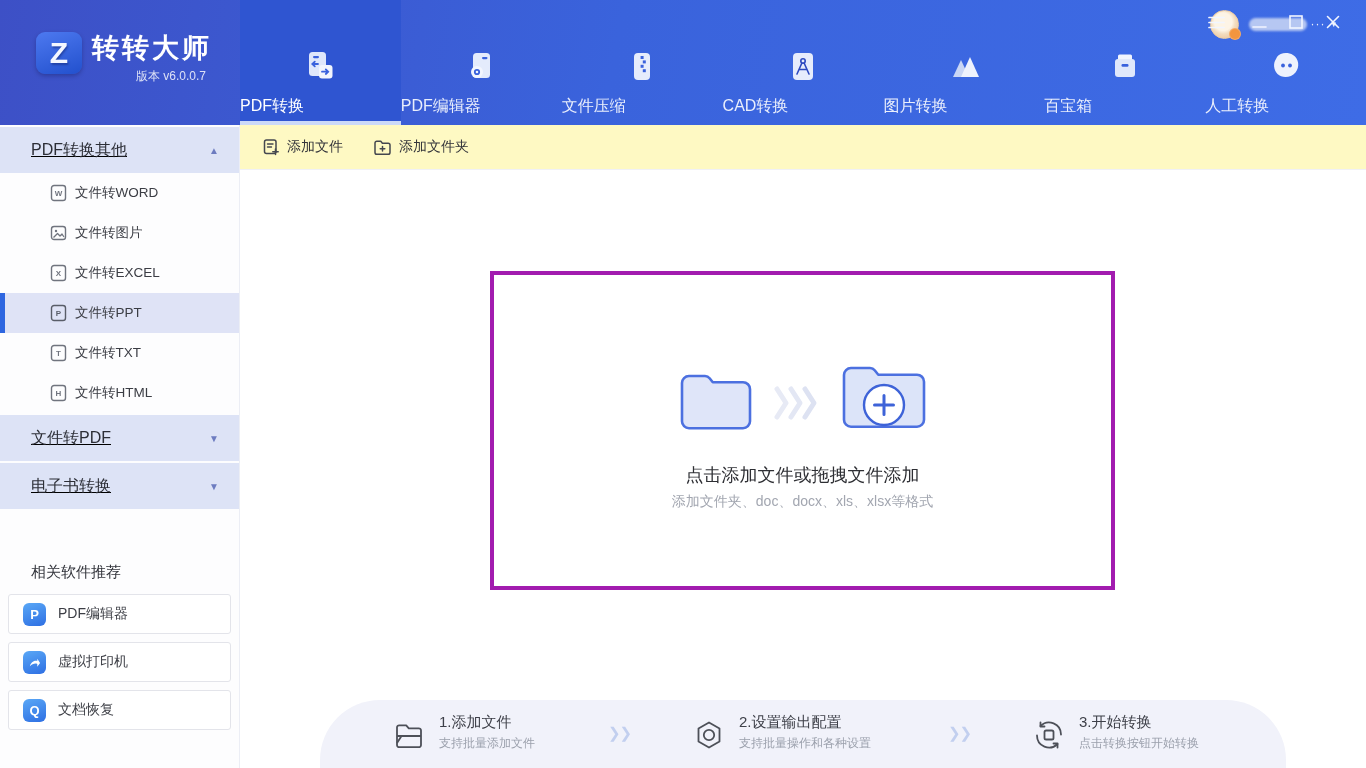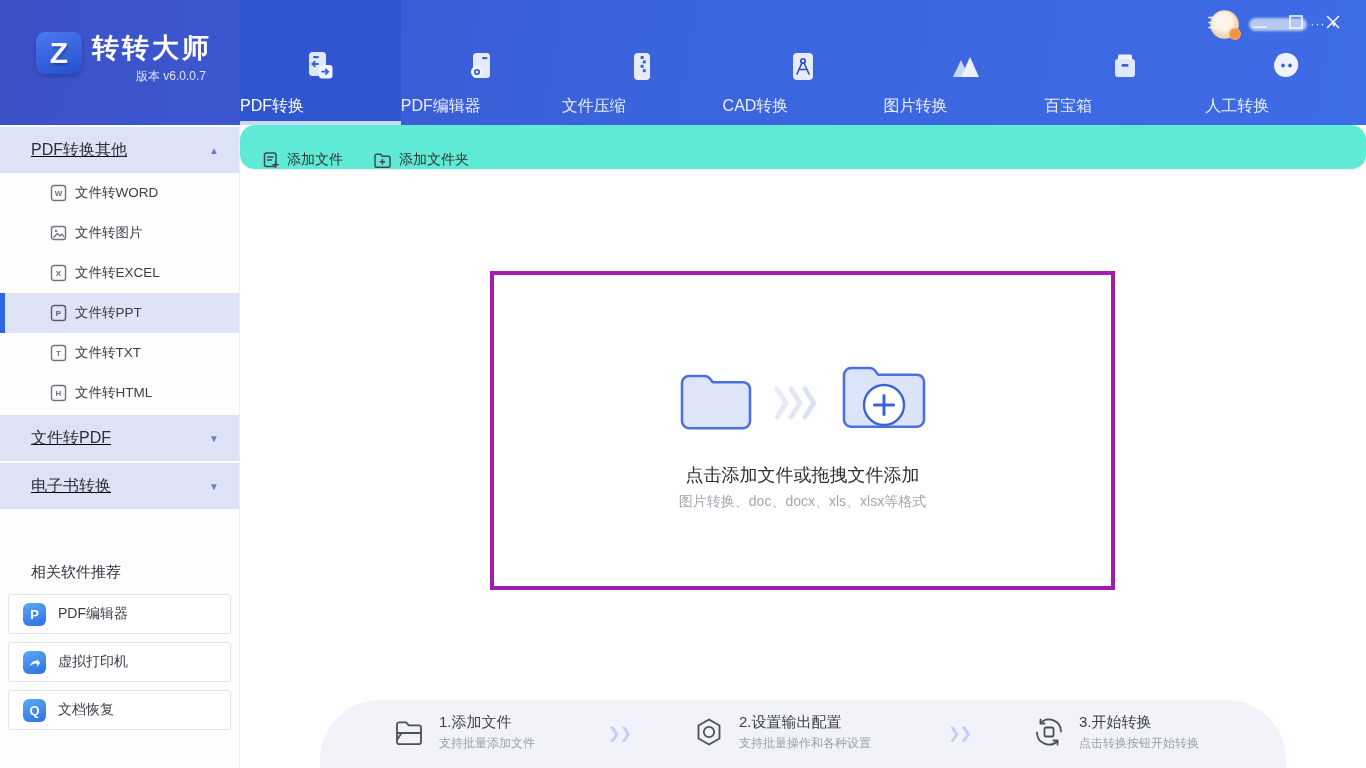--- a/index.html
+++ b/index.html
@@ -58,35 +58,35 @@
   .recommend-title { margin:54px 0 12px 31px; font-size:15px; color:#33353c; font-weight:500; }
   .rec-box { margin:0 8px 8px 8px; height:40px; background:#fff; border:1px solid #e3e4ea; border-radius:3px;
     display:flex; align-items:center; cursor:pointer; }
   .rec-icon { margin-left:14px; width:23px; height:23px; border-radius:6px;
     background:linear-gradient(160deg,#5aa8f6,#2e6fe3); display:flex; align-items:center; justify-content:center;
     color:#fff; font-size:13px; font-weight:bold; flex:0 0 auto; }
   .rec-label { margin-left:12px; font-size:14px; color:#3c3e45; }
 
   
   .main { position:absolute; left:240px; top:125px; width:1126px; height:643px; background:#fff; }
-  .toolbar { position:absolute; left:0; top:0; width:1126px; height:45px; background:#5eead4; border-bottom:1px solid #f0f1f6;
-    display:flex; align-items:flex-end;border-radius:15px; }
+  .toolbar { position:absolute; left:0; top:0; width:1126px; height:45px; background:#fef9c3; border-bottom:1px solid #f0f1f6;
+    display:flex; align-items:center; }
   .tool-btn { display:flex; align-items:center; margin-left:22px; cursor:pointer; }
   .tool-btn + .tool-btn { margin-left:30px; }
   .tool-btn svg { display:block; }
   .tool-btn span { margin-left:7px; font-size:14px; color:#33343a; }
 
   .dropzone { position:absolute; left:250px; top:146px; width:625px; height:319px; background:#fff; border:4px solid #a21caf; cursor:pointer; }
   .dz-art { position:absolute; left:0; right:0; top:78px; display:flex; align-items:flex-end; justify-content:center; gap:16px; }
   .dz-title { position:absolute; left:0; right:0; top:188px; text-align:center; font-size:18px; color:#2e2f34; }
   .dz-sub { position:absolute; left:0; right:0; top:218px; text-align:center; font-size:14px; color:#a2a6b0; }
 
   
   .steps-bar { position:absolute; left:320px; top:700px; width:966px; height:68px; background:#f1f2fa; border-radius:60px 60px 0 0; }
-  .step { position:absolute; top:13px; display:flex; align-items:flex-start; }
+  .step { position:absolute; top:13px; display:flex; align-items:flex-end; }
   .step .st-icon { width:34px; height:34px; margin-top:2px; }
   .step .st-text { margin-left:13px; }
   .step .st-title { font-size:15px; color:#3e4049; }
   .step .st-sub { margin-top:3px; font-size:12px; color:#9ba0ac;font-family:Liberation Serif, serif; }
   .step-arrow { position:absolute; top:24px; color:#c2cfef; font-size:15px; font-weight:bold; letter-spacing:-1px; }
   .step1 { left:72px; } .arrow1 { left:288px; }
   .step2 { left:372px; } .arrow2 { left:628px; }
   .step3 { left:712px; }
 </style>
 </head>
@@ -346,21 +346,21 @@
           <path d="M17 6 L26 20 L17 34" stroke="#e3e7f4" stroke-width="5" fill="none" stroke-linecap="round" stroke-linejoin="round"></path>
           <path d="M31 6 L40 20 L31 34" stroke="#dde2f2" stroke-width="5" fill="none" stroke-linecap="round" stroke-linejoin="round"></path>
         </svg>
         <svg width="96" height="84" viewBox="0 0 96 84">
           <path d="M8 22 a7 7 0 0 1 7 -7 h19 c1.8 0 3.6 .8 4.7 2.3 l3.6 4.4 H81 a7 7 0 0 1 7 7 v38 a7 7 0 0 1 -7 7 H15 a7 7 0 0 1 -7 -7 Z" fill="#dce4f9" stroke="#4c70e0" stroke-width="2.6" stroke-linejoin="round"></path>
           <circle cx="48" cy="52" r="20" fill="#ffffff" stroke="#3e63d8" stroke-width="2.4"></circle>
           <path d="M48 42.5 V61.5 M38.5 52 H57.5" stroke="#3e63d8" stroke-width="3" stroke-linecap="round"></path>
         </svg>
       </div>
       <div class="dz-title">点击添加文件或拖拽文件添加</div>
-      <div class="dz-sub">图片转换、doc、docx、xls、xlsx等格式</div>
+      <div class="dz-sub">添加文件夹、doc、docx、xls、xlsx等格式</div>
     </div>
   </main>
 
   <div class="steps-bar">
     <div class="step step1">
       <svg class="st-icon" viewBox="0 0 34 34">
         <path d="M5 27 V9.5 a2.2 2.2 0 0 1 2.2 -2.2 h7 l2.6 3 h10 A2.2 2.2 0 0 1 29 12.5 V27 a2.2 2.2 0 0 1 -2.2 2.2 H7.2 A2.2 2.2 0 0 1 5 27 Z" fill="none" stroke="#4d5058" stroke-width="1.8" stroke-linejoin="round"></path>
         <path d="M5 18 H29 M5 25 L9.5 18" stroke="#4d5058" stroke-width="1.8" fill="none" stroke-linejoin="round"></path>
       </svg>
       <div class="st-text">

